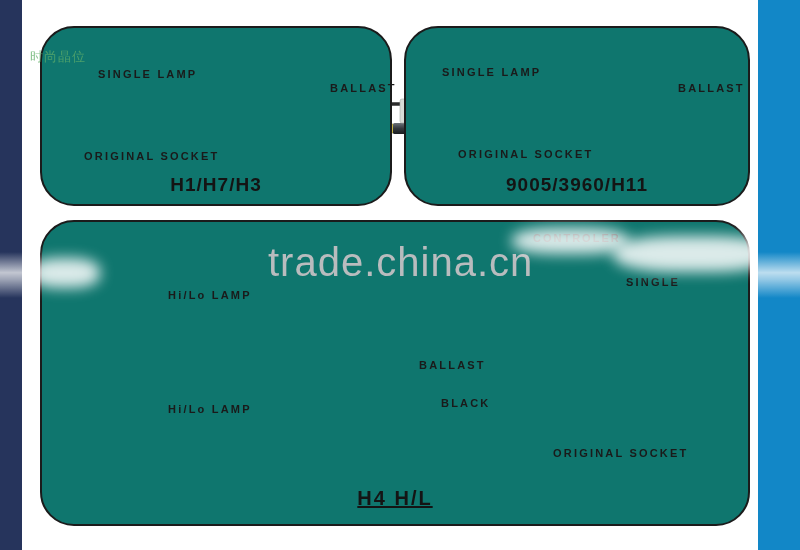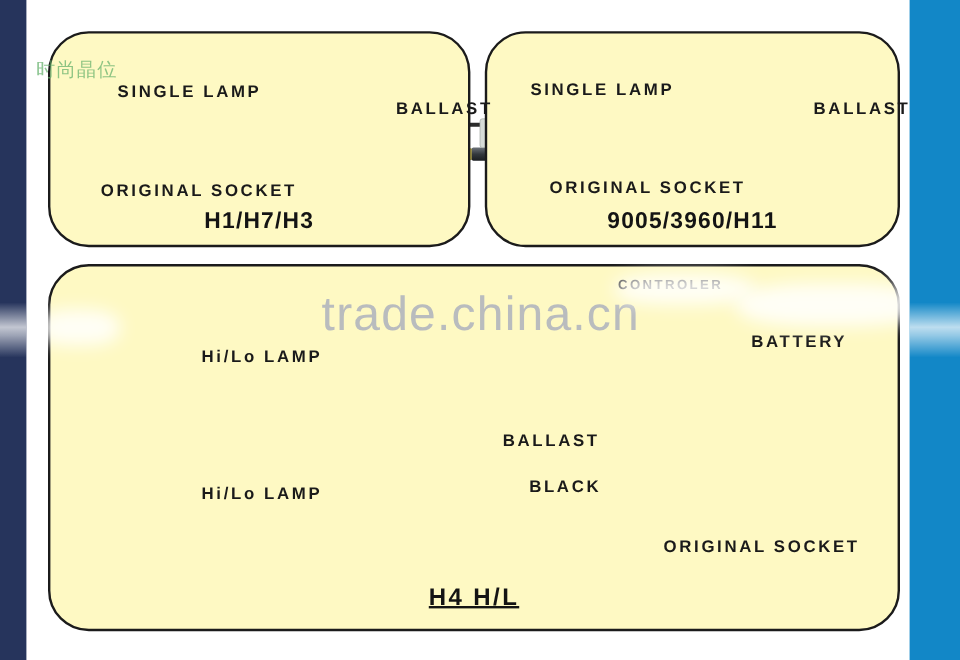--- a/index.html
+++ b/index.html
@@ -14,42 +14,42 @@
 
   
   .rail{position:absolute;top:0;bottom:0;}
   .rail-left{left:0;width:22px;background:#26345c;}
   .rail-right{right:0;width:42px;background:#1287c7;}
   .rail-gloss{position:absolute;height:46px;left:0;right:0;
      background:linear-gradient(to bottom,rgba(255,255,255,0) 0%,rgba(255,255,255,.72) 45%,rgba(255,255,255,.55) 60%,rgba(255,255,255,0) 100%);}
   .page-card{position:absolute;left:14px;top:0;right:30px;bottom:0;background:#fff;border-radius:26px;}
 
   
-  .panel{position:absolute;border:2px solid #1b1b1b;border-radius:34px;background:#fef9c3;}
+  .panel{position:absolute;border:2px solid #1b1b1b;border-radius:34px;background:#0f766e;}
   #panel-h1{left:40px;top:26px;width:348px;height:176px;}
   #panel-9005{left:404px;top:26px;width:342px;height:176px;}
   #panel-h4{left:40px;top:220px;width:706px;height:302px;}
 
   .panel-title{position:absolute;left:0;right:0;text-align:center;
      font-size:19px;font-weight:bold;letter-spacing:1px;color:#141414;
      font-family:"Liberation Sans",sans-serif;}
   #panel-h1 .panel-title{bottom:8px;}
   #panel-9005 .panel-title{bottom:8px;}
   #panel-h4 .panel-title{bottom:14px;font-size:20px;letter-spacing:2px;text-decoration:underline;}
 
-  .lbl{position:absolute;font-size:14px;font-weight:bold;color:#1a1a1a;
+  .lbl{position:absolute;font-size:11px;font-weight:bold;color:#1a1a1a;
        letter-spacing:2.2px;white-space:nowrap;font-family:"Liberation Sans",sans-serif;}
 
   
   #wm-main{position:absolute;left:268px;top:240px;font-size:40px;color:#b9bcbe;
      letter-spacing:1px;font-family:"Liberation Sans",sans-serif;font-weight:300;
      white-space:nowrap;}
-  #wm-green{position:absolute;left:30px;top:48px;font-size:16px;color:#63b06a;
+  #wm-green{position:absolute;left:30px;top:48px;font-size:13px;color:#63b06a;
      opacity:.72;letter-spacing:1px;white-space:nowrap;}
-  #wm-controler{position:absolute;left:515px;top:232px;font-size:11px;font-weight:bold;
+  #wm-controler{position:absolute;left:533px;top:232px;font-size:11px;font-weight:bold;
      letter-spacing:2px;color:#2a2a2a;white-space:nowrap;}
   .smudge{position:absolute;background:rgba(255,255,255,.85);filter:blur(7px);border-radius:40%;}
 
   svg{position:absolute;left:0;top:0;overflow:visible;}
 </style>
 </head>
 <body>
 
 <div id="stage">
 
@@ -348,21 +348,21 @@
   <div class="lbl" style="left:330px;top:82px;">BALLAST</div>
 
   <div class="lbl" style="left:442px;top:66px;">SINGLE LAMP</div>
   <div class="lbl" style="left:458px;top:148px;">ORIGINAL SOCKET</div>
   <div class="lbl" style="left:678px;top:82px;">BALLAST</div>
 
   <div class="lbl" style="left:168px;top:289px;">Hi/Lo LAMP</div>
   <div class="lbl" style="left:168px;top:403px;">Hi/Lo LAMP</div>
   <div class="lbl" style="left:419px;top:359px;">BALLAST</div>
   <div class="lbl" style="left:441px;top:397px;text-align:right;">BLACK</div>
-  <div class="lbl" style="left:626px;top:276px;">BATTERY</div>
+  <div class="lbl" style="left:626px;top:276px;">SINGLE</div>
   <div class="lbl" style="left:553px;top:447px;">ORIGINAL SOCKET</div>
   <div id="wm-controler">CONTROLER</div>
 
   <div id="wm-main">trade.china.cn</div>
   <div id="wm-green">时尚晶位</div>
 
   <div class="smudge" style="left:512px;top:228px;width:116px;height:26px;"></div>
   <div class="smudge" style="left:614px;top:236px;width:160px;height:36px;"></div>
   <div class="smudge" style="left:30px;top:258px;width:70px;height:30px;"></div>
 

